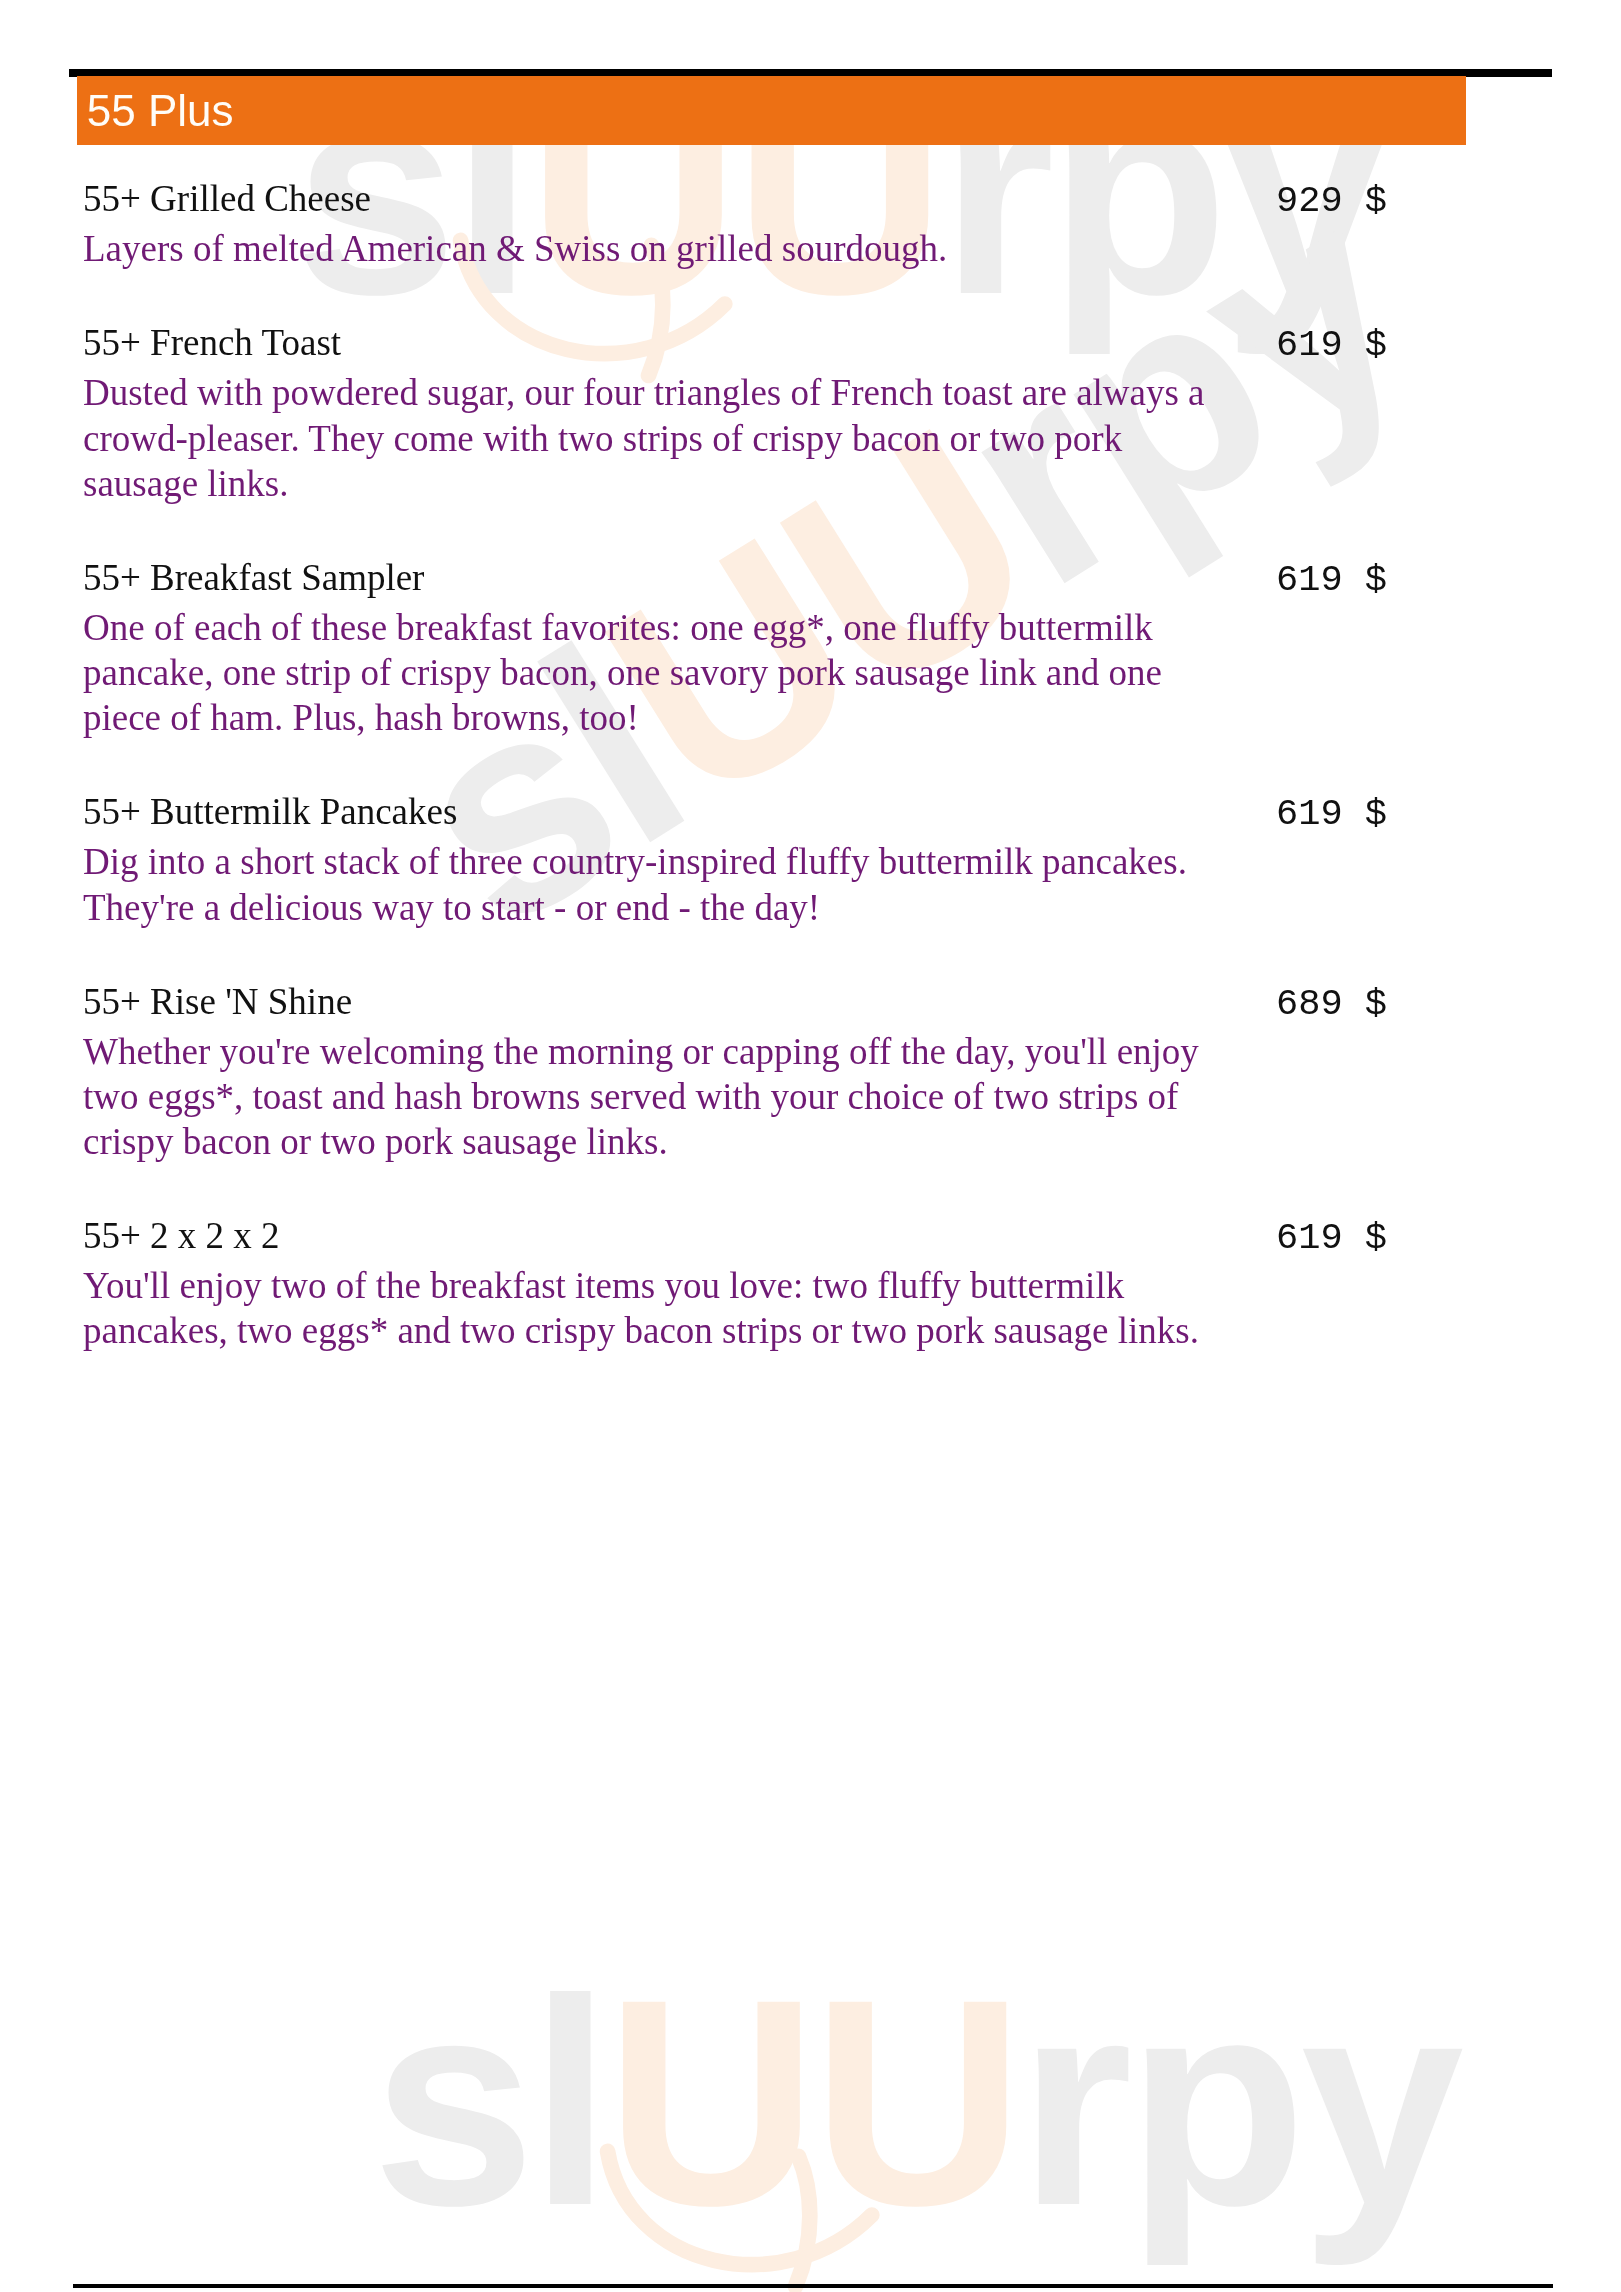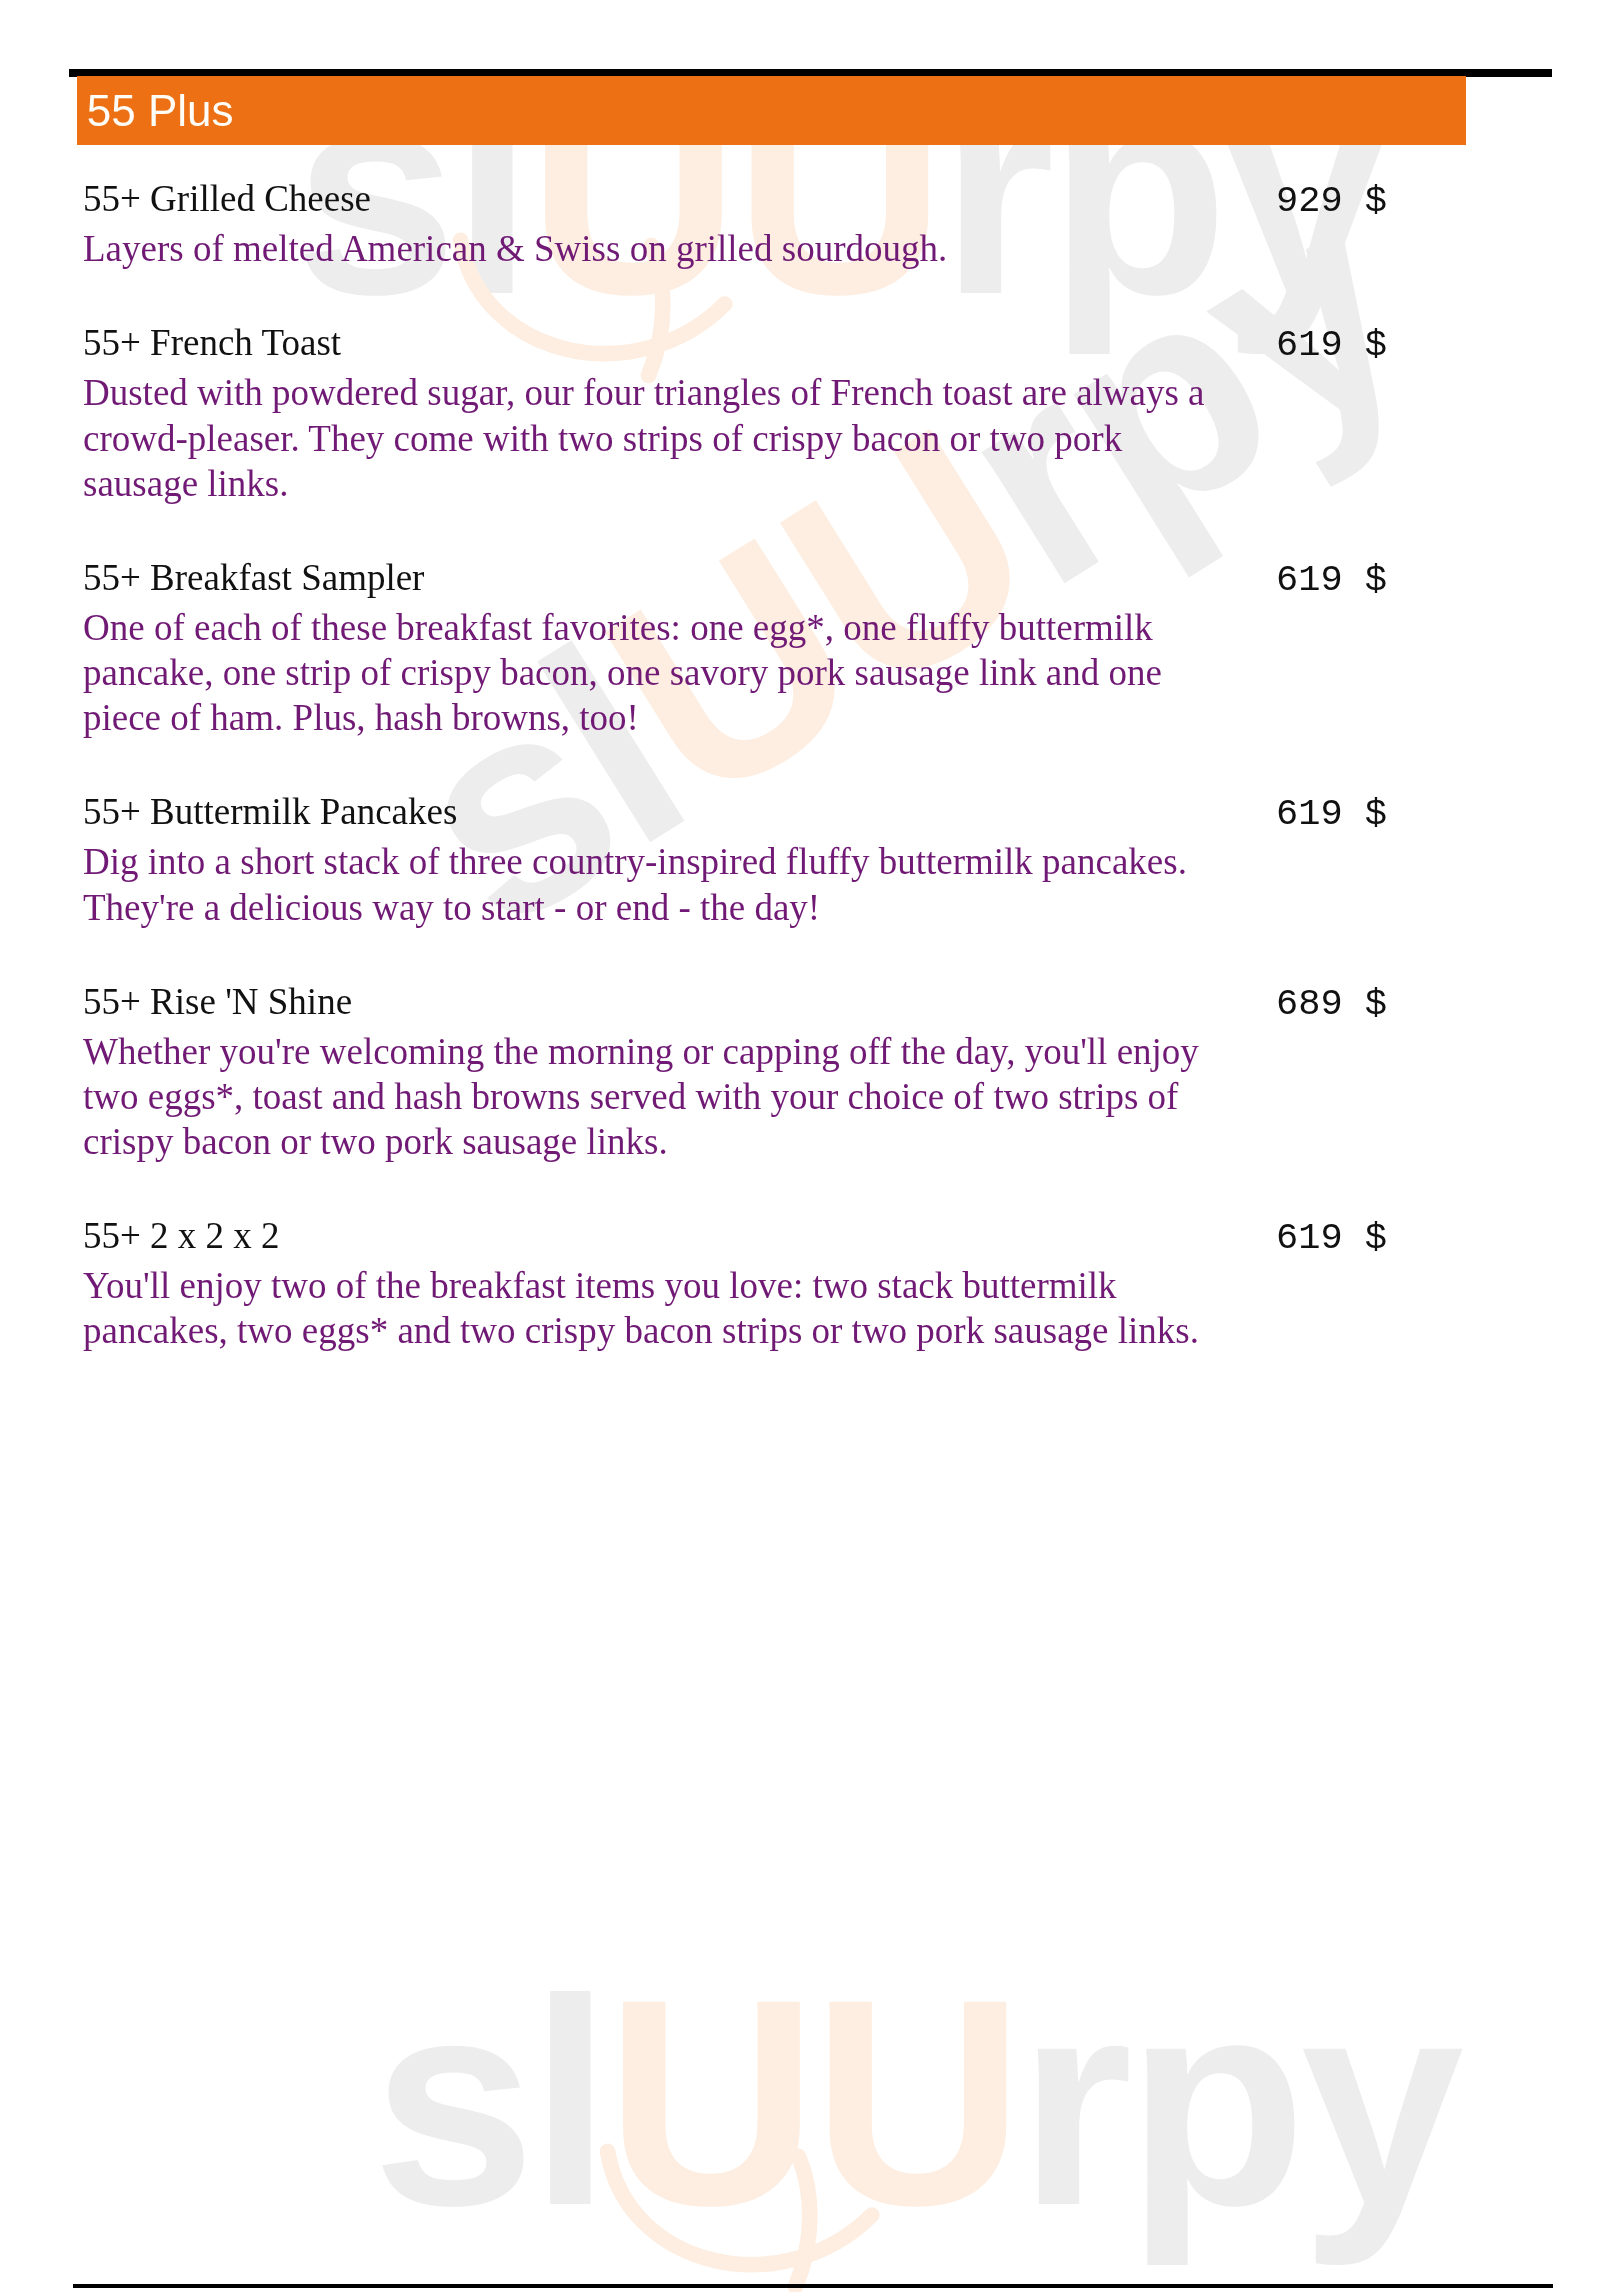--- a/index.html
+++ b/index.html
@@ -197,17 +197,17 @@
       <span class="item-price">689 $</span>
     </div>
     <div class="item-desc">Whether you're welcoming the morning or capping off the day, you'll enjoy two eggs*, toast and hash browns served with your choice of two strips of crispy bacon or two pork sausage links.</div>
   </div>
 
   <div class="menu-item">
     <div class="item-head">
       <span class="item-name">55+ 2 x 2 x 2</span>
       <span class="item-price">619 $</span>
     </div>
-    <div class="item-desc">You'll enjoy two of the breakfast items you love: two stack buttermilk pancakes, two eggs* and two crispy bacon strips or two pork sausage links.</div>
+    <div class="item-desc">You'll enjoy two of the breakfast items you love: two fluffy buttermilk pancakes, two eggs* and two crispy bacon strips or two pork sausage links.</div>
   </div>
 
 </div>
 
 
 </body></html>

